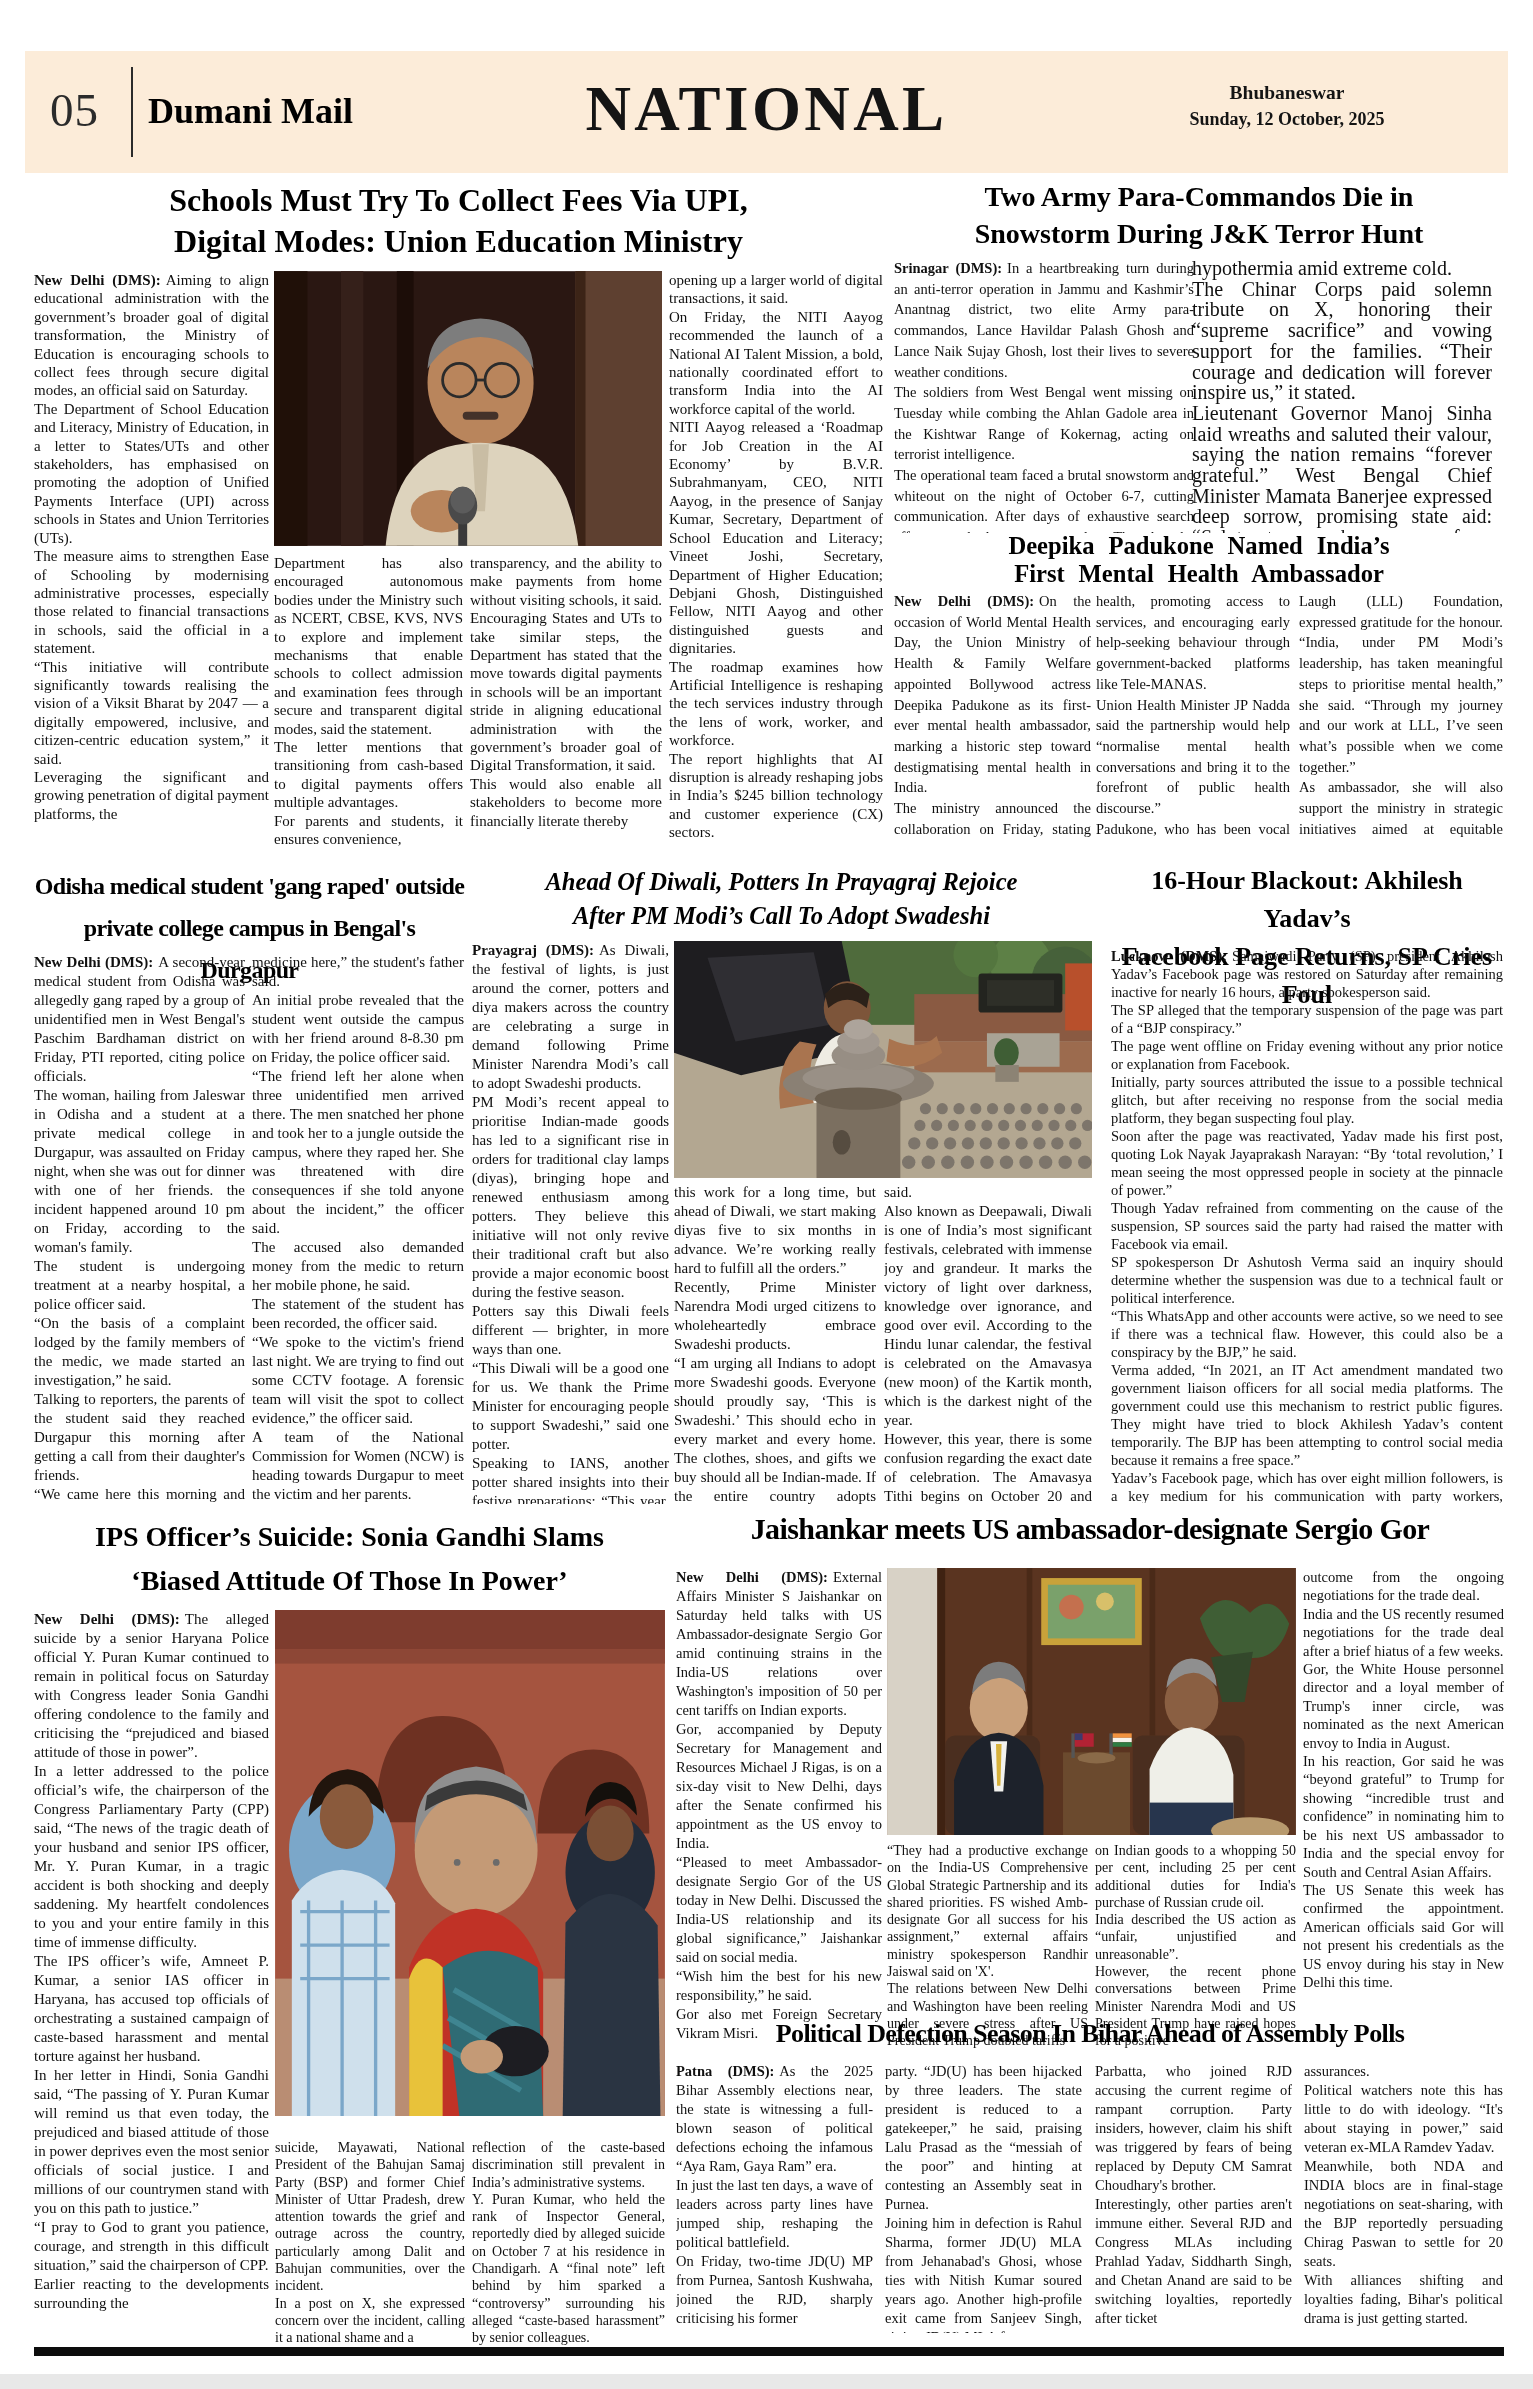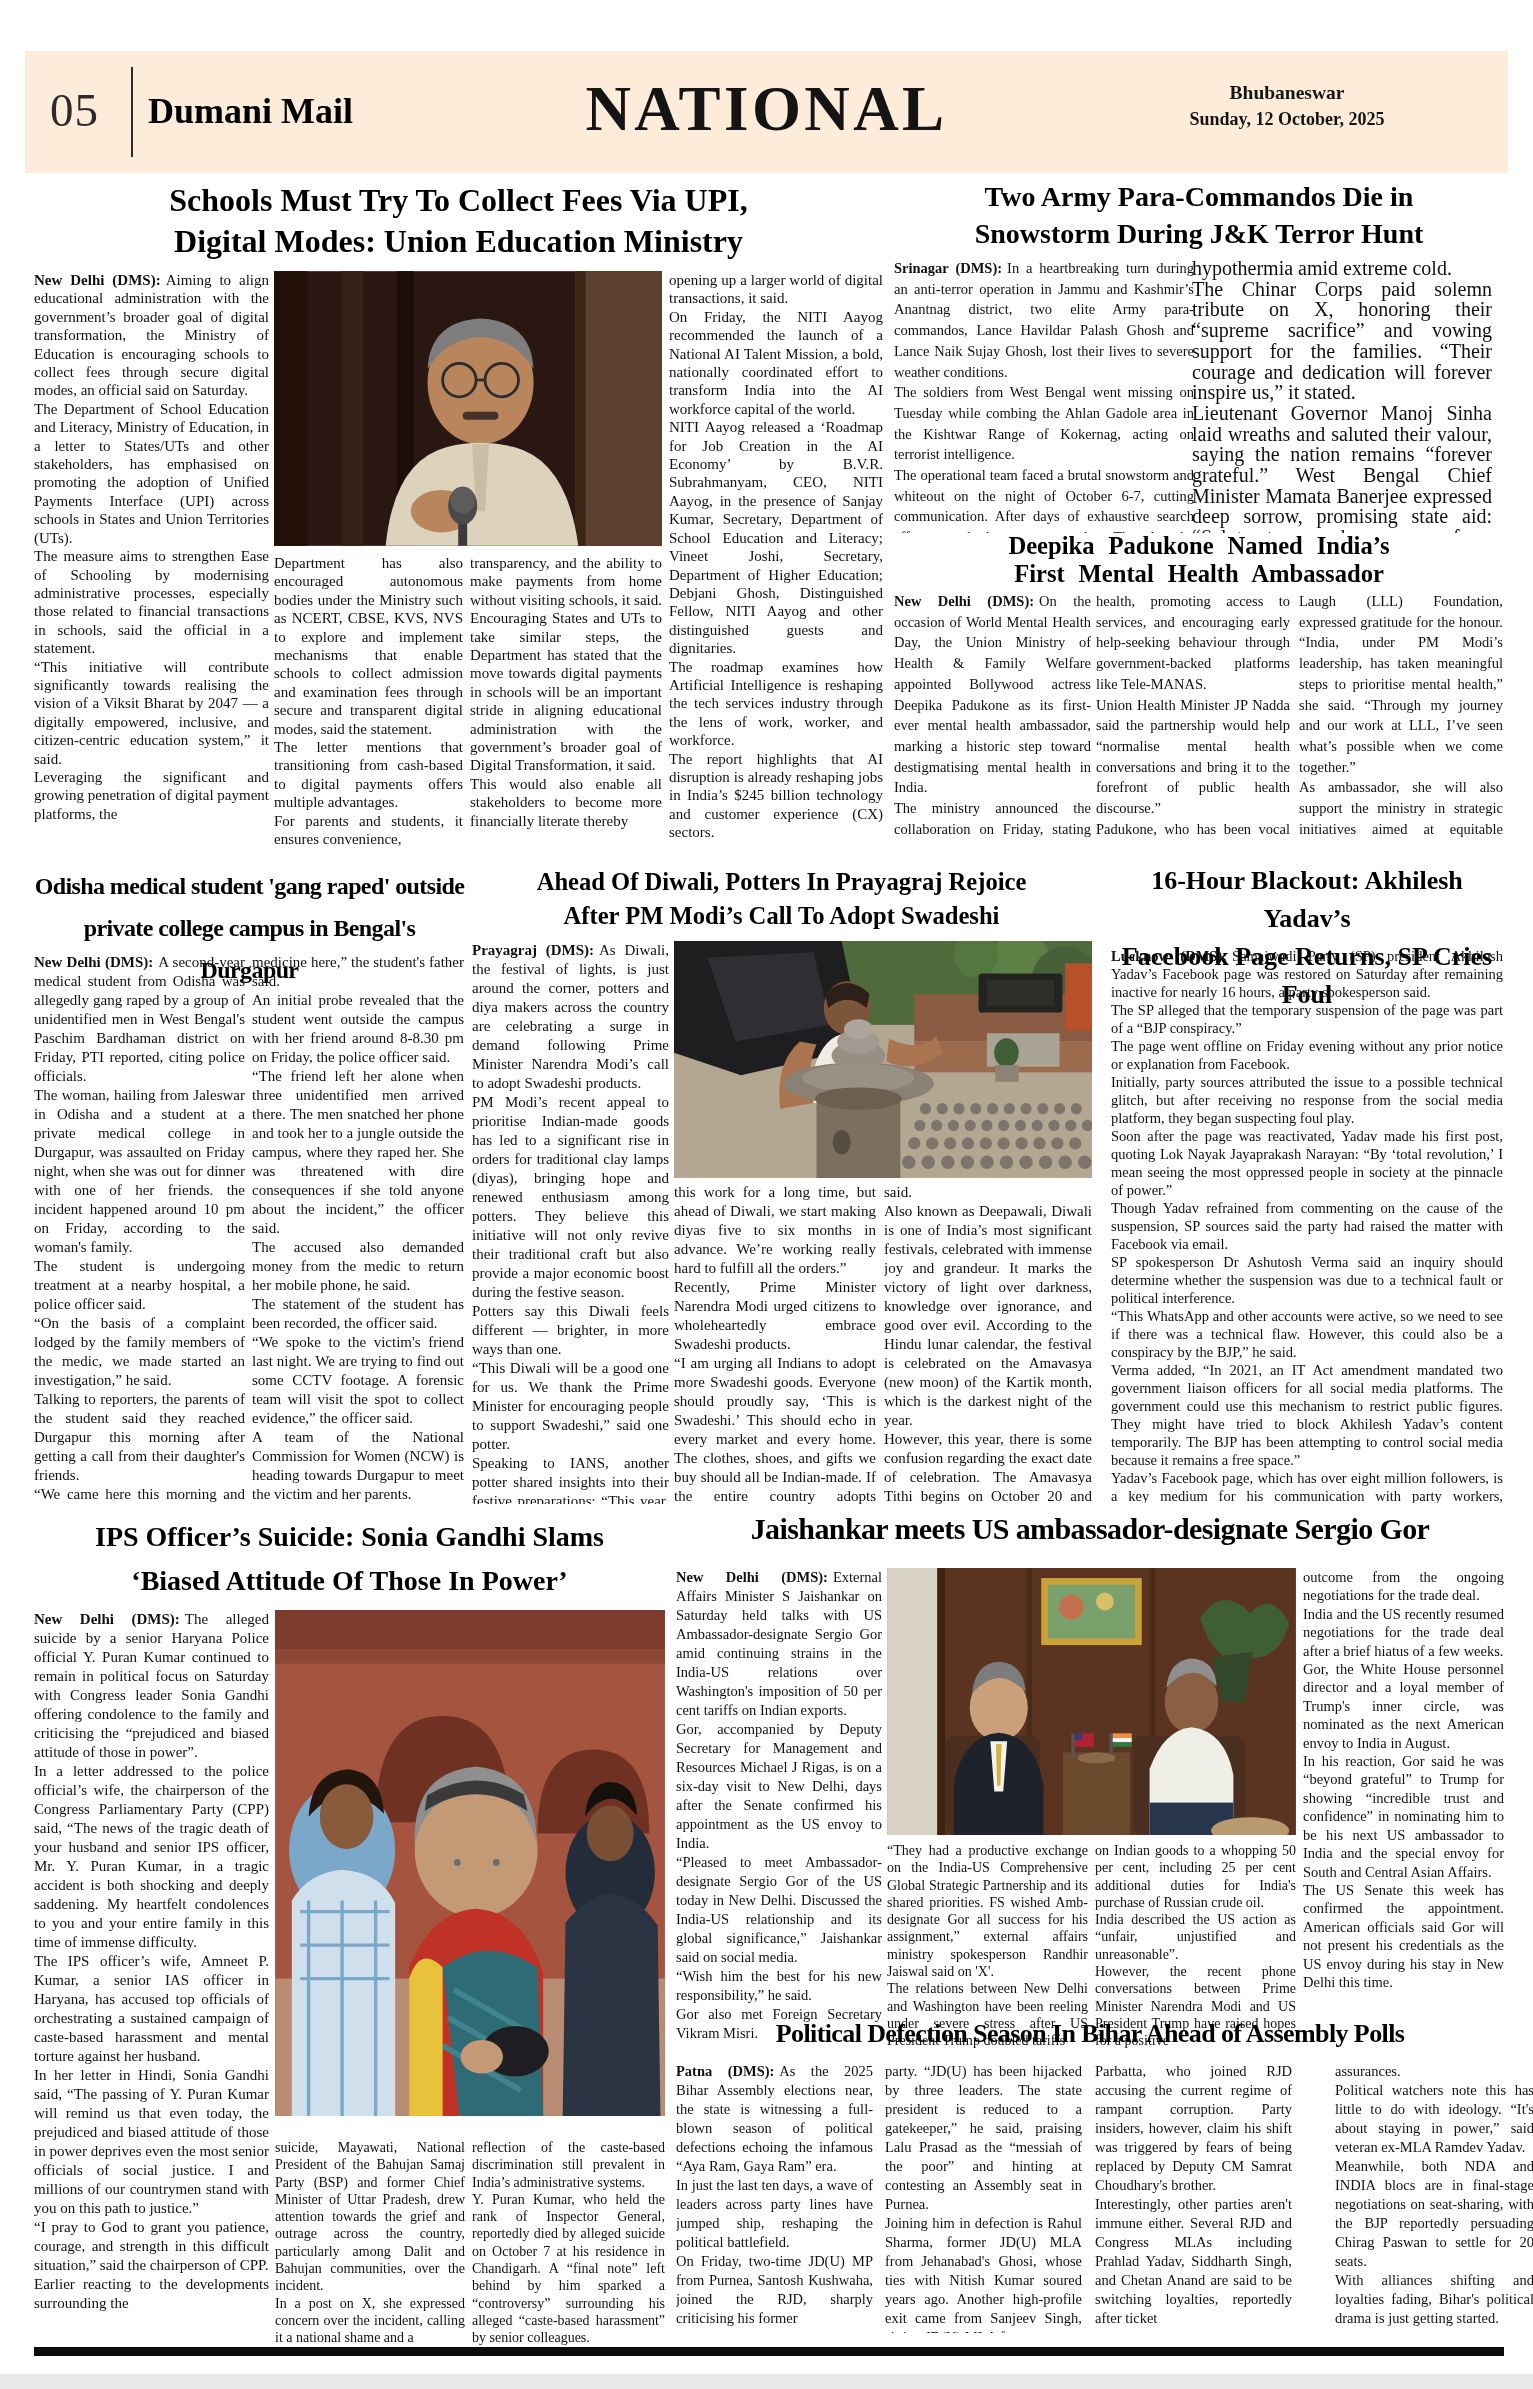--- a/index.html
+++ b/index.html
@@ -166,21 +166,21 @@
         <p class="bp">medicine here,” the student's father said.</p>
         <p class="bp">An initial probe revealed that the student went outside the campus with her friend around 8-8.30 pm on Friday, the police officer said.</p>
         <p class="bp">“The friend left her alone when three unidentified men arrived there. The men snatched her phone and took her to a jungle outside the campus, where they raped her. She was threatened with dire consequences if she told anyone about the incident,” the officer said.</p>
         <p class="bp">The accused also demanded money from the medic to return her mobile phone, he said.</p>
         <p class="bp">The statement of the student has been recorded, the officer said.</p>
         <p class="bp">“We spoke to the victim's friend last night. We are trying to find out some CCTV footage. A forensic team will visit the spot to collect evidence,” the officer said.</p>
         <p class="bp">A team of the National Commission for Women (NCW) is heading towards Durgapur to meet the victim and her parents.</p>
       </div>
   </div>
 
-  <div class="abs headline" style="left:472px;top:865px;width:619px;font-size:24.6px;line-height:34px;">
+  <div class="abs headline" style="left:472px;top:865px;width:619px;font-size:24.6px;line-height:34px;font-style:italic;">
     <div>Ahead Of Diwali, Potters In Prayagraj Rejoice</div>
     <div>After PM Modi’s Call To Adopt Swadeshi</div>
   </div>
   <div class="abs body-col" style="left:472px;top:941px;width:197px;height:563px;font-size:15px;line-height:19px;">
     <p class="bp"><b class="dl">Prayagraj (DMS):</b><span>As Diwali, the festival of lights, is just around the corner, potters and diya makers across the country are celebrating a surge in demand following Prime Minister Narendra Modi’s call to adopt Swadeshi products.</span></p>
     <div>
         <p class="bp">PM Modi’s recent appeal to prioritise Indian-made goods has led to a significant rise in orders for traditional clay lamps (diyas), bringing hope and renewed enthusiasm among potters. They believe this initiative will not only revive their traditional craft but also provide a major economic boost during the festive season.</p>
         <p class="bp">Potters say this Diwali feels different — brighter, in more ways than one.</p>
         <p class="bp">“This Diwali will be a good one for us. We thank the Prime Minister for encouraging people to support Swadeshi,” said one potter.</p>
         <p class="bp">Speaking to IANS, another potter shared insights into their festive preparations: “This year, the demand is quite high. Ever since PM Modi called for buying Swadeshi, more people are coming to us. We’ve been doing</p>
@@ -444,21 +444,21 @@
         <p class="bp">party. “JD(U) has been hijacked by three leaders. The state president is reduced to a gatekeeper,” he said, praising Lalu Prasad as the “messiah of the poor” and hinting at contesting an Assembly seat in Purnea.</p>
         <p class="bp">Joining him in defection is Rahul Sharma, former JD(U) MLA from Jehanabad's Ghosi, whose ties with Nitish Kumar soured years ago. Another high-profile exit came from Sanjeev Singh, sitting JD(U) MLA from</p>
       </div>
   </div>
   <div class="abs body-col" style="left:1095px;top:2062px;width:197px;height:271px;font-size:14.5px;line-height:19px;">
     <div>
         <p class="bp">Parbatta, who joined RJD accusing the current regime of rampant corruption. Party insiders, however, claim his shift was triggered by fears of being replaced by Deputy CM Samrat Choudhary's brother.</p>
         <p class="bp">Interestingly, other parties aren't immune either. Several RJD and Congress MLAs including Prahlad Yadav, Siddharth Singh, and Chetan Anand are said to be switching loyalties, reportedly after ticket</p>
       </div>
   </div>
-  <div class="abs body-col" style="left:1304px;top:2062px;width:199px;height:271px;font-size:14.5px;line-height:19px;margin-left:31px;">
+  <div class="abs body-col" style="left:1304px;top:2062px;width:199px;height:271px;font-size:14.5px;line-height:19px;">
     <div>
         <p class="bp">assurances.</p>
         <p class="bp">Political watchers note this has little to do with ideology. “It's about staying in power,” said veteran ex-MLA Ramdev Yadav.</p>
         <p class="bp">Meanwhile, both NDA and INDIA blocs are in final-stage negotiations on seat-sharing, with the BJP reportedly persuading Chirag Paswan to settle for 20 seats.</p>
         <p class="bp">With alliances shifting and loyalties fading, Bihar's political drama is just getting started.</p>
       </div>
   </div>
 
   <div class="abs rule" style="left:34px;top:2347px;width:1470px;height:9px;"></div>
 

